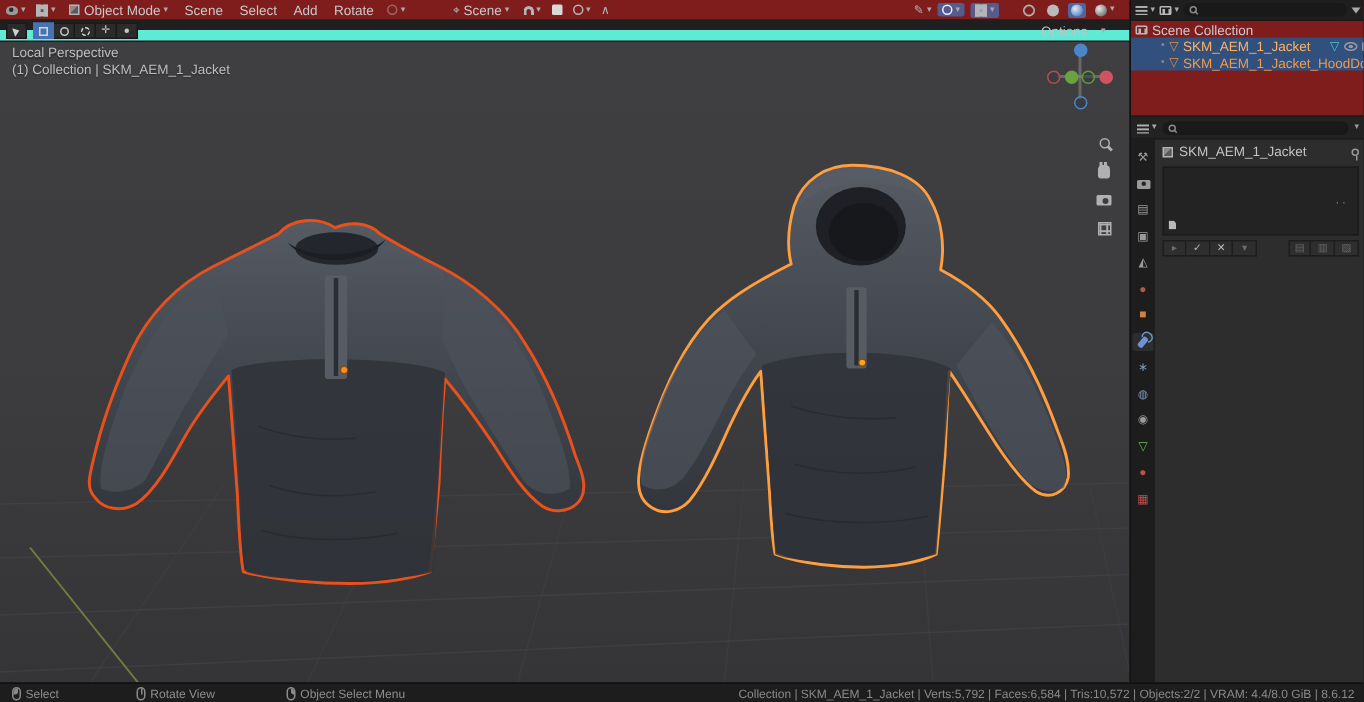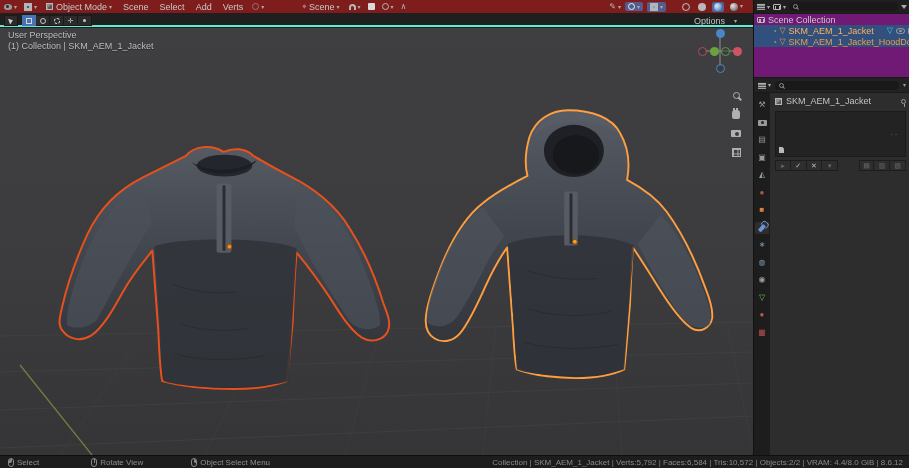--- a/index.html
+++ b/index.html
@@ -4,21 +4,21 @@
 <style>
   *{margin:0;padding:0;box-sizing:border-box}
   html,body{width:909px;height:468px;background:#1d1d1d;overflow:hidden}
   #app{position:relative;width:909px;height:468px;font-family:"Liberation Sans",sans-serif;font-size:9px;color:#c3c3c3;-webkit-font-smoothing:antialiased}
   .abs{position:absolute}
   .caret::after{content:"▾";font-size:6px;color:#a9a9a9;margin-left:2px;line-height:1}
   .sep{width:6px}
 
   
   #vp-header{position:absolute;left:0;top:0;width:753px;height:13px;background:#7f1d1d}
-  #vp-toolrow{position:absolute;left:0;top:13px;width:753px;height:14px;background:#1f1f1f;border-bottom:2px solid #5eead4}
+  #vp-toolrow{position:absolute;left:0;top:13px;width:753px;height:14px;background:#1f1f1f;border-bottom:7px solid #5eead4}
   .hgroup{position:absolute;top:0;height:13px;display:flex;align-items:center;gap:7px}
   .menuitem{color:#c8c8c8;padding:0 2px;cursor:default}
   .hicon{display:inline-flex;align-items:center}
 
   .i-blender{width:8px;height:6px;background:#9a9a9a;border-radius:50% 50% 40% 40%;position:relative}
   .i-blender::before{content:"";position:absolute;left:2px;top:1px;width:3px;height:3px;border-radius:50%;background:#2a2a2a}
   .i-editor{width:8px;height:8px;background:
      linear-gradient(#b5b5b5 3px,transparent 3px) 0 0/8px 5px,
      linear-gradient(90deg,#b5b5b5 3px,transparent 3px) 0 0/5px 8px;background-color:#555}
   .i-cube{width:7px;height:7px;border:1px solid #b5b5b5;background:linear-gradient(135deg,#8a8a8a 50%,#5a5a5a 50%)}
@@ -65,21 +65,21 @@
   .i-hand{width:8px;height:9px;background:#b0b0b0;border-radius:3px 3px 2px 2px;position:relative}
   .i-hand::before{content:"";position:absolute;top:-2px;left:1px;width:2px;height:3px;background:#b0b0b0;box-shadow:3px 0 0 #b0b0b0}
   .i-cam{width:10px;height:7px;background:#b0b0b0;border-radius:1px;position:relative}
   .i-cam::before{content:"";position:absolute;left:3.5px;top:1.5px;width:4px;height:4px;border-radius:50%;background:#3c3c3e}
   .i-grid9{width:9px;height:9px;border:1px solid #b0b0b0;background:
      linear-gradient(#b0b0b0 1px,transparent 1px) 0 0/4.5px 4.5px,
      linear-gradient(90deg,#b0b0b0 1px,transparent 1px) 0 0/4.5px 4.5px}
 
   
   #sidebar{position:absolute;left:753px;top:0;width:156px;height:455px;background:#282828;border-left:1px solid #121212}
-  #outliner{position:absolute;left:0;top:0;width:156px;height:77px;background:#701a75}
+  #outliner{position:absolute;left:0;top:0;width:156px;height:77px;background:#7f1d1d}
   .ol-header{height:14px;background:#1f1f1f;display:flex;align-items:center;gap:3px;padding:0 3px;border-bottom:1px solid #1a1a1a}
   .searchpill{background:#191919;border-radius:7px;height:9px;flex:1;display:flex;align-items:center;padding:0 4px;gap:3px}
   .i-mag-s{width:5px;height:5px;border:1px solid #8a8a8a;border-radius:50%;position:relative;flex:0 0 auto}
   .i-mag-s::after{content:"";position:absolute;width:3px;height:1px;background:#8a8a8a;right:-2px;bottom:-1px;transform:rotate(45deg)}
   .i-funnel{width:0;height:0;border-left:3.5px solid transparent;border-right:3.5px solid transparent;border-top:4.5px solid #aaa;position:relative}
   .i-listsel{width:8px;height:7px;background:linear-gradient(#b0b0b0 1.5px,transparent 1.5px) 0 1px/8px 2.6px}
   .olrow{height:11px;display:flex;align-items:center;gap:3px;padding:0 3px;white-space:nowrap}
   .olrow.sel{background:#31507e}
   .i-coll{width:8px;height:6px;border:1px solid #b9b9b9;border-radius:1px;background:linear-gradient(90deg,#b9b9b9 1.5px,transparent 1.5px) 1px 1px/3px 4px no-repeat,linear-gradient(90deg,#b9b9b9 1.5px,transparent 1.5px) 4.5px 1px/3px 4px no-repeat}
   .tri-orange{color:#e8913e;font-size:8px;line-height:1}
@@ -147,21 +147,21 @@
       <span class="hicon caret">
           <span class="i-editor"></span>
         </span>
       <span class="hicon caret menuitem">
           <span class="i-cube" style="margin-right:3px"></span>
           <span>Object Mode</span>
         </span>
       <span class="menuitem">Scene</span>
       <span class="menuitem">Select</span>
       <span class="menuitem">Add</span>
-      <span class="menuitem">Verts</span>
+      <span class="menuitem">Rotate</span>
       <span class="hicon caret">
           <span class="i-prop" style="opacity:.5"></span>
         </span>
     </div>
     <div class="hgroup" style="left:300px">
       <span class="hicon caret menuitem"><span class="i-axis">⌖</span>&nbsp;<span>Scene</span></span>
       <span class="hicon caret">
           <span class="i-magnet"></span>
         </span>
       <span class="hicon">
@@ -239,21 +239,21 @@
         <line x1="60" y1="427" x2="150" y2="294"></line>
         <line x1="205" y1="427" x2="268" y2="294"></line>
         <line x1="345" y1="427" x2="382" y2="294"></line>
         <line x1="483" y1="427" x2="496" y2="294"></line>
         <line x1="622" y1="427" x2="612" y2="294"></line>
         <line x1="753" y1="420" x2="726" y2="294"></line>
       </g>
       <line x1="20" y1="337" x2="92" y2="427" stroke="#76863f" stroke-width="1.3" opacity="0.9"></line>
     </svg>
 
-    <div class="abs vp-label" style="left:8px;top:2px">User Perspective</div>
+    <div class="abs vp-label" style="left:8px;top:2px">Local Perspective</div>
     <div class="abs vp-label" style="left:8px;top:13px">(1) Collection | SKM_AEM_1_Jacket</div>
 
     <svg class="abs" style="left:55px;top:108px" width="337" height="257" viewBox="0 0 340 260">
       <defs>
         <linearGradient id="jg1" x1="0" y1="0" x2="0" y2="1">
           <stop offset="0" stop-color="#555a63"></stop>
             <stop offset="0.45" stop-color="#41454d"></stop>
             <stop offset="1" stop-color="#2c2f34"></stop>
         </linearGradient>
       </defs>

